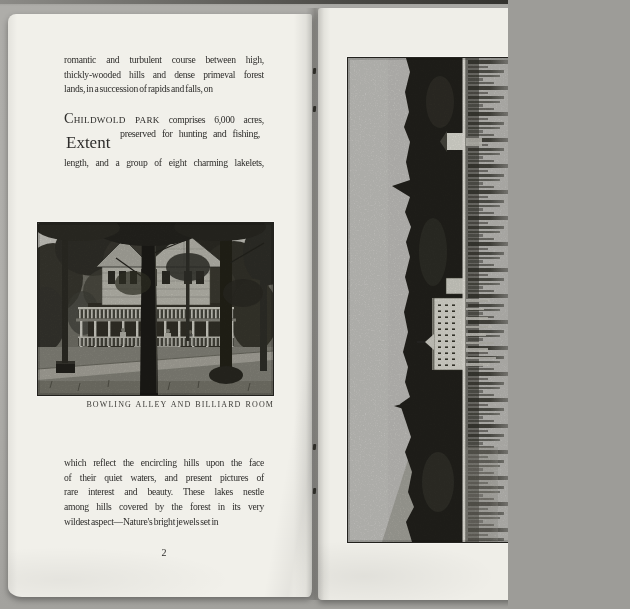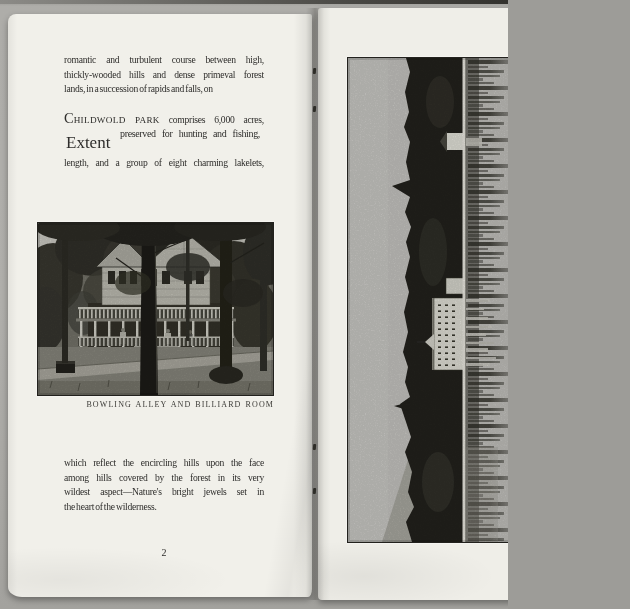--- a/index.html
+++ b/index.html
@@ -192,23 +192,24 @@
         <ellipse cx="205" cy="70" rx="20" ry="14" fill="#2c2b24" opacity=".8"></ellipse>
         <rect width="235" height="172" filter="url(#gr1)" opacity=".16"></rect>
         <rect width="235" height="172" fill="none" stroke="#00000020" stroke-width="4"></rect>
       </svg>
     </figure>
 
     <div class="photo-caption" style="left:29px;top:386px;width:237px;">BOWLING ALLEY AND BILLIARD ROOM</div>
 
     <div class="bodytext para-end" style="left:56px;top:442px;width:200px;">
         <div class="jl">which reflect the encircling hills upon the face</div>
+        <div class="jl">of their quiet waters, and present pictures of</div>
+        <div class="jl">rare interest and beauty. These lakes nestle</div>
         <div class="jl">among hills covered by the forest in its very</div>
         <div class="jl">wildest aspect—Nature's bright jewels set in</div>
-        <div class="jl">the heart of the wilderness.</div>
       </div>
 
     <div class="pagenum" style="left:56px;top:533px;width:200px;">2</div>
   </div>
 
   <div id="gutter">
     <div class="stitch" style="top:60px;"></div>
     <div class="stitch" style="top:98px;"></div>
     <div class="stitch" style="top:436px;"></div>
     <div class="stitch" style="top:480px;"></div>

